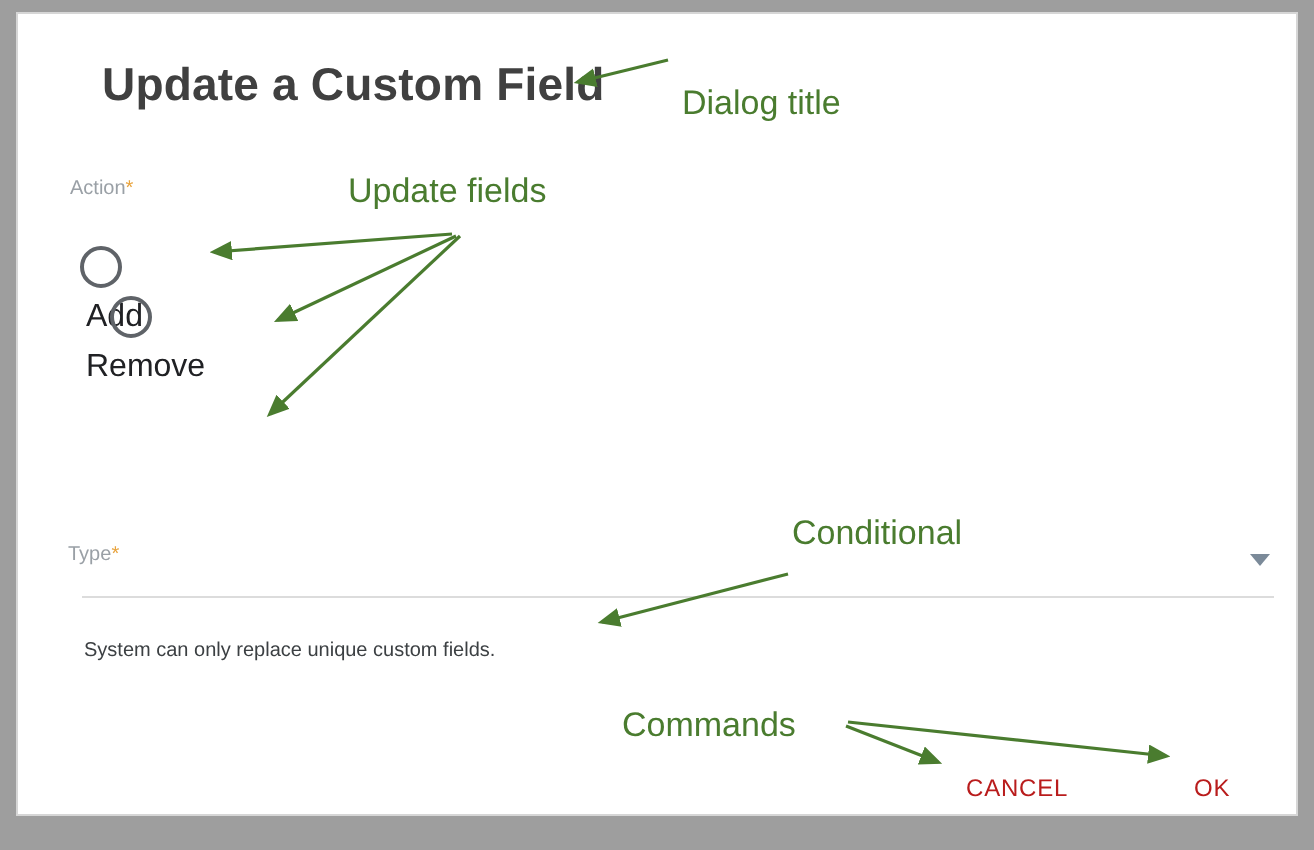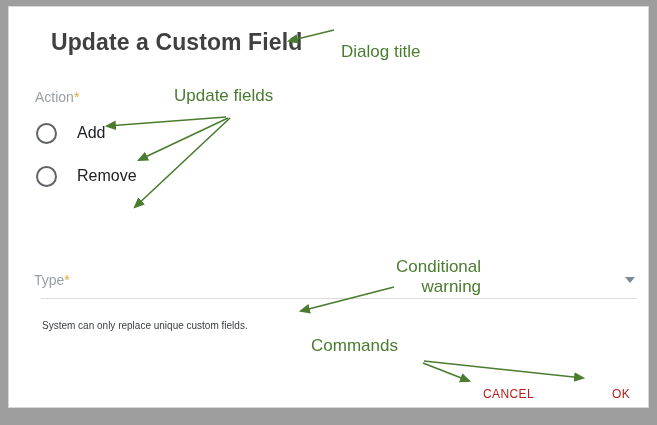--- a/index.html
+++ b/index.html
@@ -35,40 +35,41 @@
     top: 22px;
     font-size: 23px;
     font-weight: bold;
     color: #404040;
     letter-spacing: 0.1px;
     white-space: nowrap;
   }
   
   .field-label {
     position: absolute;
-    font-size: 14px;
+    font-size: 10px;
     color: #9aa0a6;
     white-space: nowrap;
   }
   .req-star {
     color: #e8a33d;
   }
   #action-label { left: 26px; top: 82px; }
   #type-label   { left: 25px; top: 265px; }
 
   
   .radio-row {
     position: absolute;
     left: 20px;
     display: flex;
     align-items: center;
     height: 34px;
+    flex-direction: column;
   }
   #radio-add     { top: 109px; }
-  #radio-remove  { top: 152px; }
+  #radio-remove  { top: 152px; justify-content: flex-end; }
   #radio-replace { top: 194px; }
 
   .radio-hit {
     position: relative;
     width: 34px;
     height: 34px;
     display: flex;
     align-items: center;
     justify-content: center;
     border-radius: 50%;
@@ -148,42 +149,42 @@
   .cmd-btn {
     position: absolute;
     font-size: 12px;
     font-weight: normal;
     color: #b91c1c;
     letter-spacing: 0.4px;
     white-space: nowrap;
     cursor: pointer;
   }
   #btn-cancel { left: 474px; top: 380px; }
-  #btn-ok     { left: 588px; top: 380px; margin-left: 15px; }
+  #btn-ok     { left: 588px; top: 380px; }
 
   
   .annot-layer {
     position: absolute;
     left: 0;
     top: 0;
     width: 657px;
     height: 425px;
     pointer-events: none;
   }
   .annot-text {
     position: absolute;
     font-size: 17px;
     color: #4a7c2f;
     white-space: nowrap;
     line-height: 20px;
   }
   #annot-dialog-title { left: 341px; top: 18px; margin-top: 24px; }
   #annot-actions      { left: 174px; top: 86px; }
   #annot-warning      { left: 396px; top: 257px; text-align: right; }
-  #annot-commands     { left: 311px; top: 336px; }
+  #annot-commands     { left: 311px; top: 353px; }
 </style>
 </head>
 <body>
 
 <div id="screenshot">
 
   <div class="dialog">
 
     <div class="dialog-title">Update a Custom Field</div>
 
@@ -215,21 +216,21 @@
 
     <div class="cmd-btn" id="btn-cancel">CANCEL</div>
     <div class="cmd-btn" id="btn-ok">OK</div>
 
   </div>
 
   <div class="annot-layer">
 
     <div class="annot-text" id="annot-dialog-title">Dialog title</div>
     <div class="annot-text" id="annot-actions">Update fields</div>
-    <div class="annot-text" id="annot-warning"><span>Conditional</span><br><span>warning</span></div>
+    <div class="annot-text" id="annot-warning"><span>Conditional</span><br></div>
     <div class="annot-text" id="annot-commands">Commands</div>
 
     <svg width="657" height="425" viewBox="0 0 657 425" style="position:absolute;left:0;top:0;">
       <defs>
         <marker id="arrowhead" markerWidth="7" markerHeight="7" refX="5.6" refY="3" orient="auto">
           <polygon points="0,0 7,3 0,6" fill="#4a7c2f"></polygon>
         </marker>
       </defs>
 
       <line x1="334" y1="30" x2="289" y2="41" stroke="#4a7c2f" stroke-width="1.6" marker-end="url(#arrowhead)"></line>

